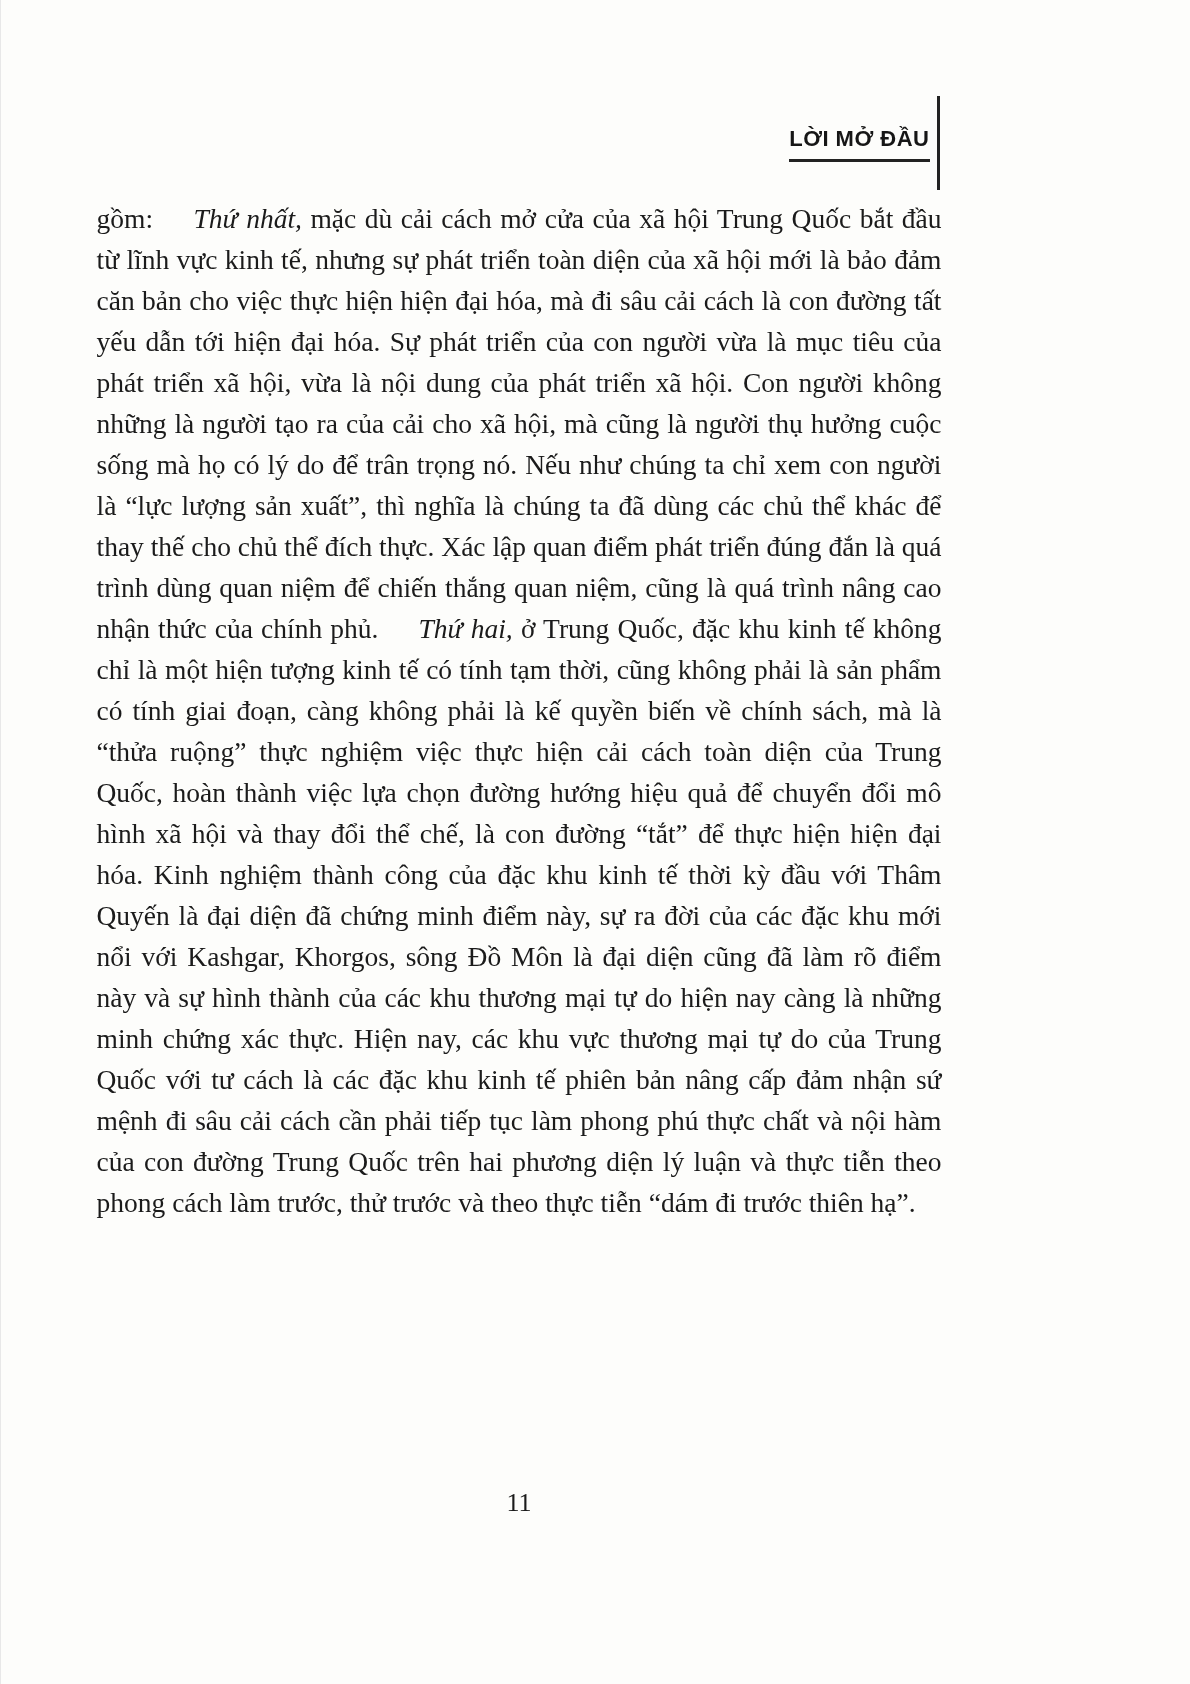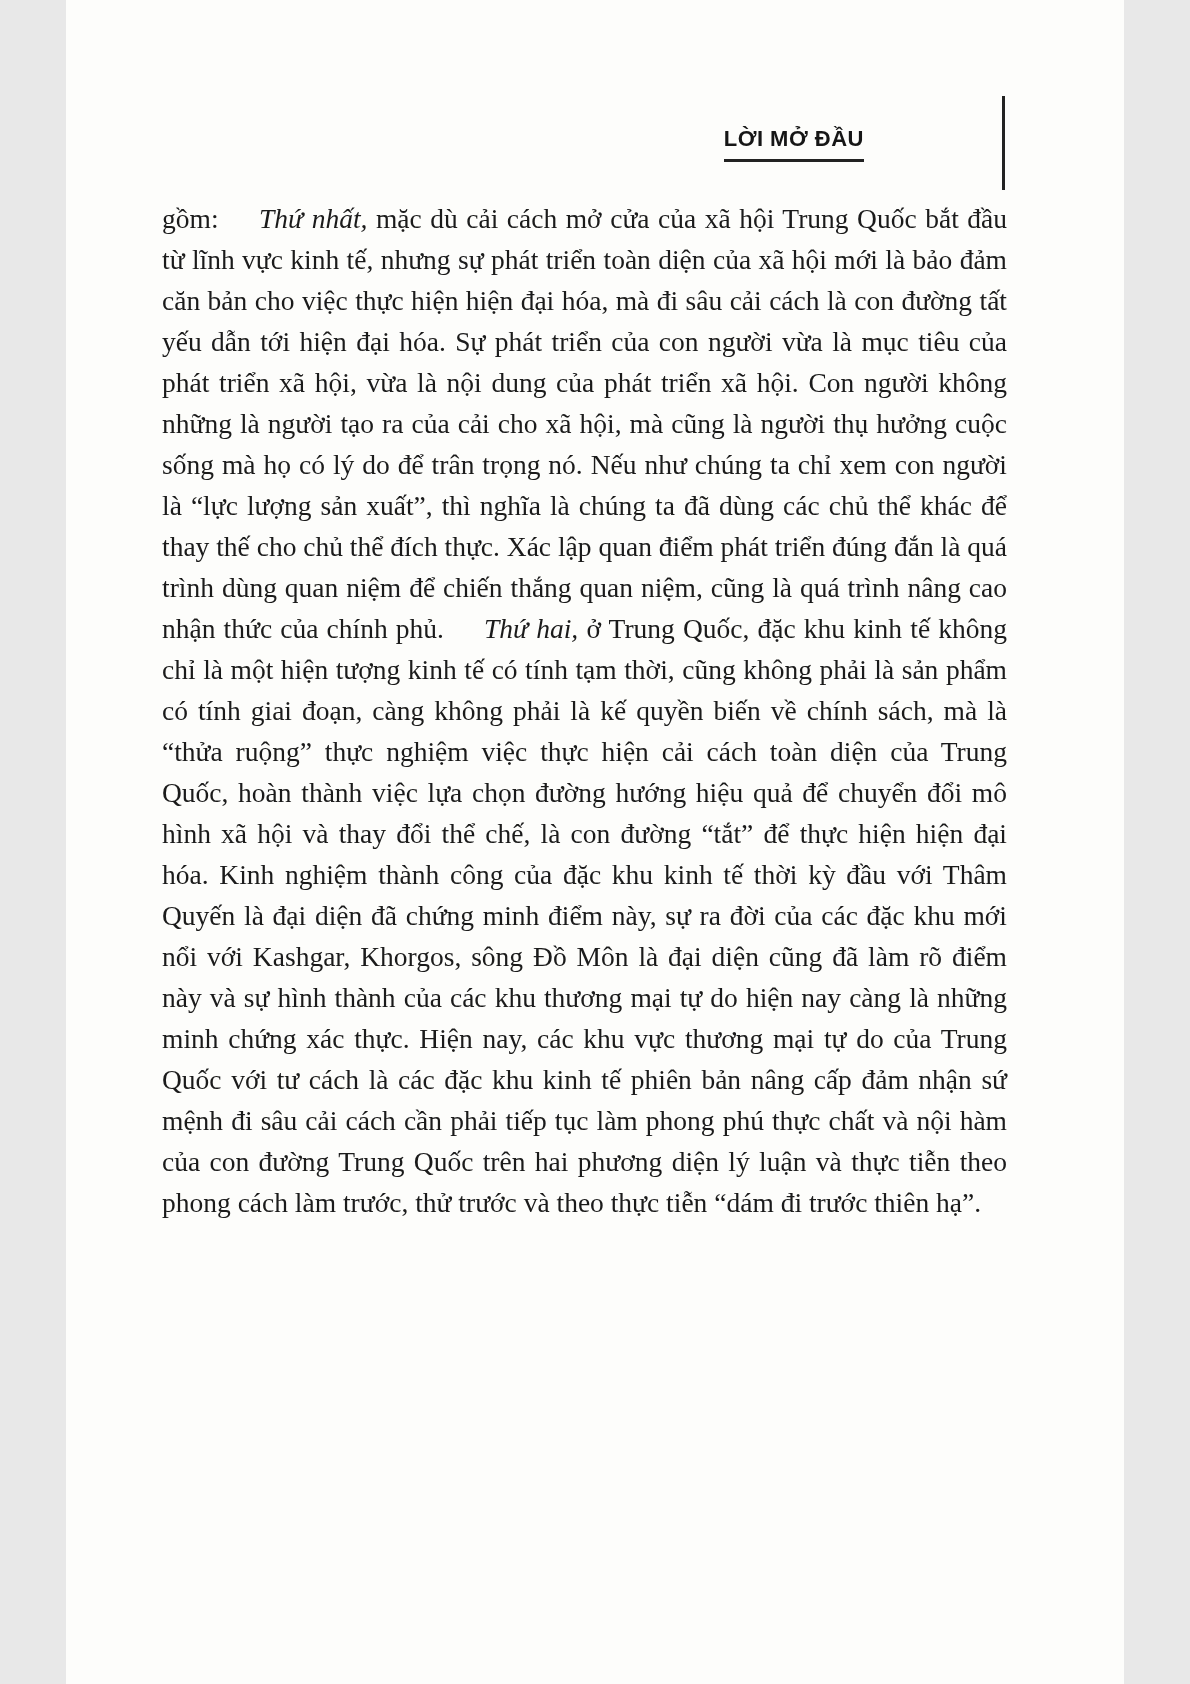--- a/index.html
+++ b/index.html
@@ -2,21 +2,21 @@
 <html><head>
 <meta charset="utf-8">
 <style>
   html, body {
     margin: 0;
     padding: 0;
     background: #e8e8e8;
   }
   .page {
     position: relative;
-    width: 1058px;
+    width: 1189px;
     height: 1684px;
     margin: 0 auto;
     background: #fdfdfb;
     font-family: "Liberation Serif", serif;
     color: #1c1c1c;
     overflow: hidden;
     box-sizing: border-box;
   }
   .running-head {
     position: absolute;
@@ -68,14 +68,15 @@
 <body>
 
 <div class="page">
 
   <div class="running-head">LỜI MỞ ĐẦU</div>
 
   <div class="head-vrule"></div>
 
   <div class="body-text"><span>gồm: </span><span class="italic">Thứ nhất,</span><span> mặc dù cải cách mở cửa của xã hội Trung Quốc bắt đầu từ lĩnh vực kinh tế, nhưng sự phát triển toàn diện của xã hội mới là bảo đảm căn bản cho việc thực hiện hiện đại hóa, mà đi sâu cải cách là con đường tất yếu dẫn tới hiện đại hóa. Sự phát triển của con người vừa là mục tiêu của phát triển xã hội, vừa là nội dung của phát triển xã hội. Con người không những là người tạo ra của cải cho xã hội, mà cũng là người thụ hưởng cuộc sống mà họ có lý do để trân trọng nó. Nếu như chúng ta chỉ xem con người là “lực lượng sản xuất”, thì nghĩa là chúng ta đã dùng các chủ thể khác để thay thế cho chủ thể đích thực. Xác lập quan điểm phát triển đúng đắn là quá trình dùng quan niệm để chiến thắng quan niệm, cũng là quá trình nâng cao nhận thức của chính phủ. </span><span class="italic">Thứ hai,</span><span> ở Trung Quốc, đặc khu kinh tế không chỉ là một hiện tượng kinh tế có tính tạm thời, cũng không phải là sản phẩm có tính giai đoạn, càng không phải là kế quyền biến về chính sách, mà là “thửa ruộng” thực nghiệm việc thực hiện cải cách toàn diện của Trung Quốc, hoàn thành việc lựa chọn đường hướng hiệu quả để chuyển đổi mô hình xã hội và thay đổi thể chế, là con đường “tắt” để thực hiện hiện đại hóa. Kinh nghiệm thành công của đặc khu kinh tế thời kỳ đầu với Thâm Quyến là đại diện đã chứng minh điểm này, sự ra đời của các đặc khu mới nổi với Kashgar, Khorgos, sông Đồ Môn là đại diện cũng đã làm rõ điểm này và sự hình thành của các khu thương mại tự do hiện nay càng là những minh chứng xác thực. Hiện nay, các khu vực thương mại tự do của Trung Quốc với tư cách là các đặc khu kinh tế phiên bản nâng cấp đảm nhận sứ mệnh đi sâu cải cách cần phải tiếp tục làm phong phú thực chất và nội hàm của con đường Trung Quốc trên hai phương diện lý luận và thực tiễn theo phong cách làm trước, thử trước và theo thực tiễn “dám đi trước thiên hạ”.</span></div>
 
+  <div class="page-number">11</div>
 
 </div>
 
 </body></html>

